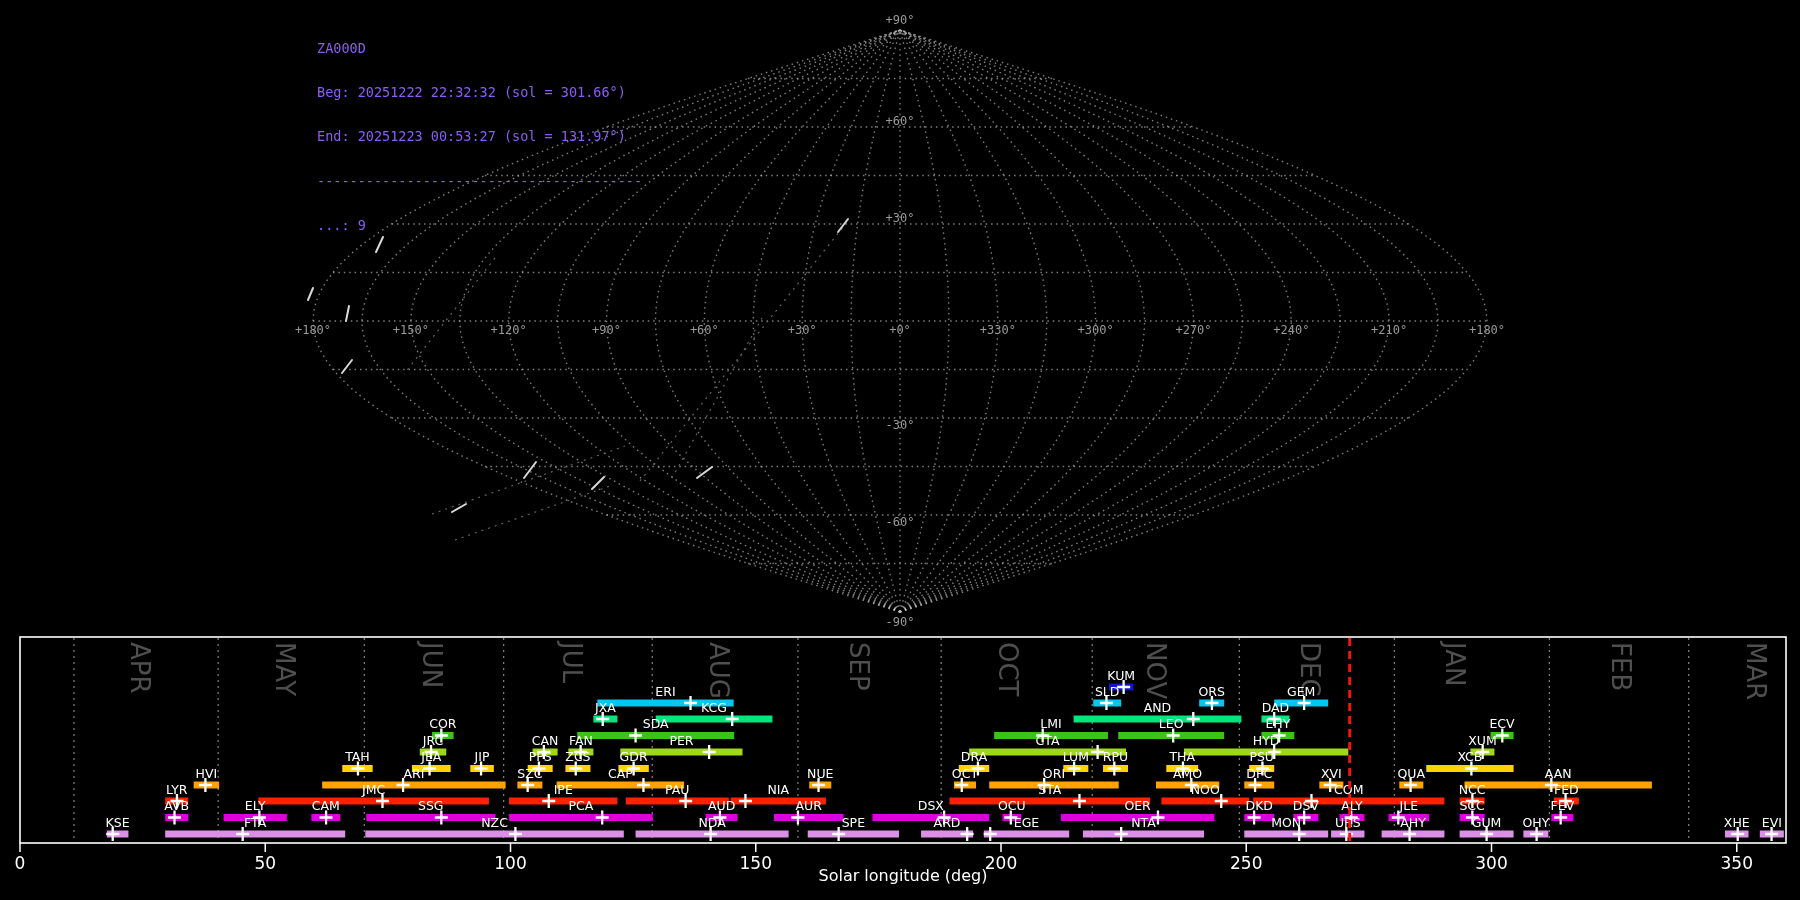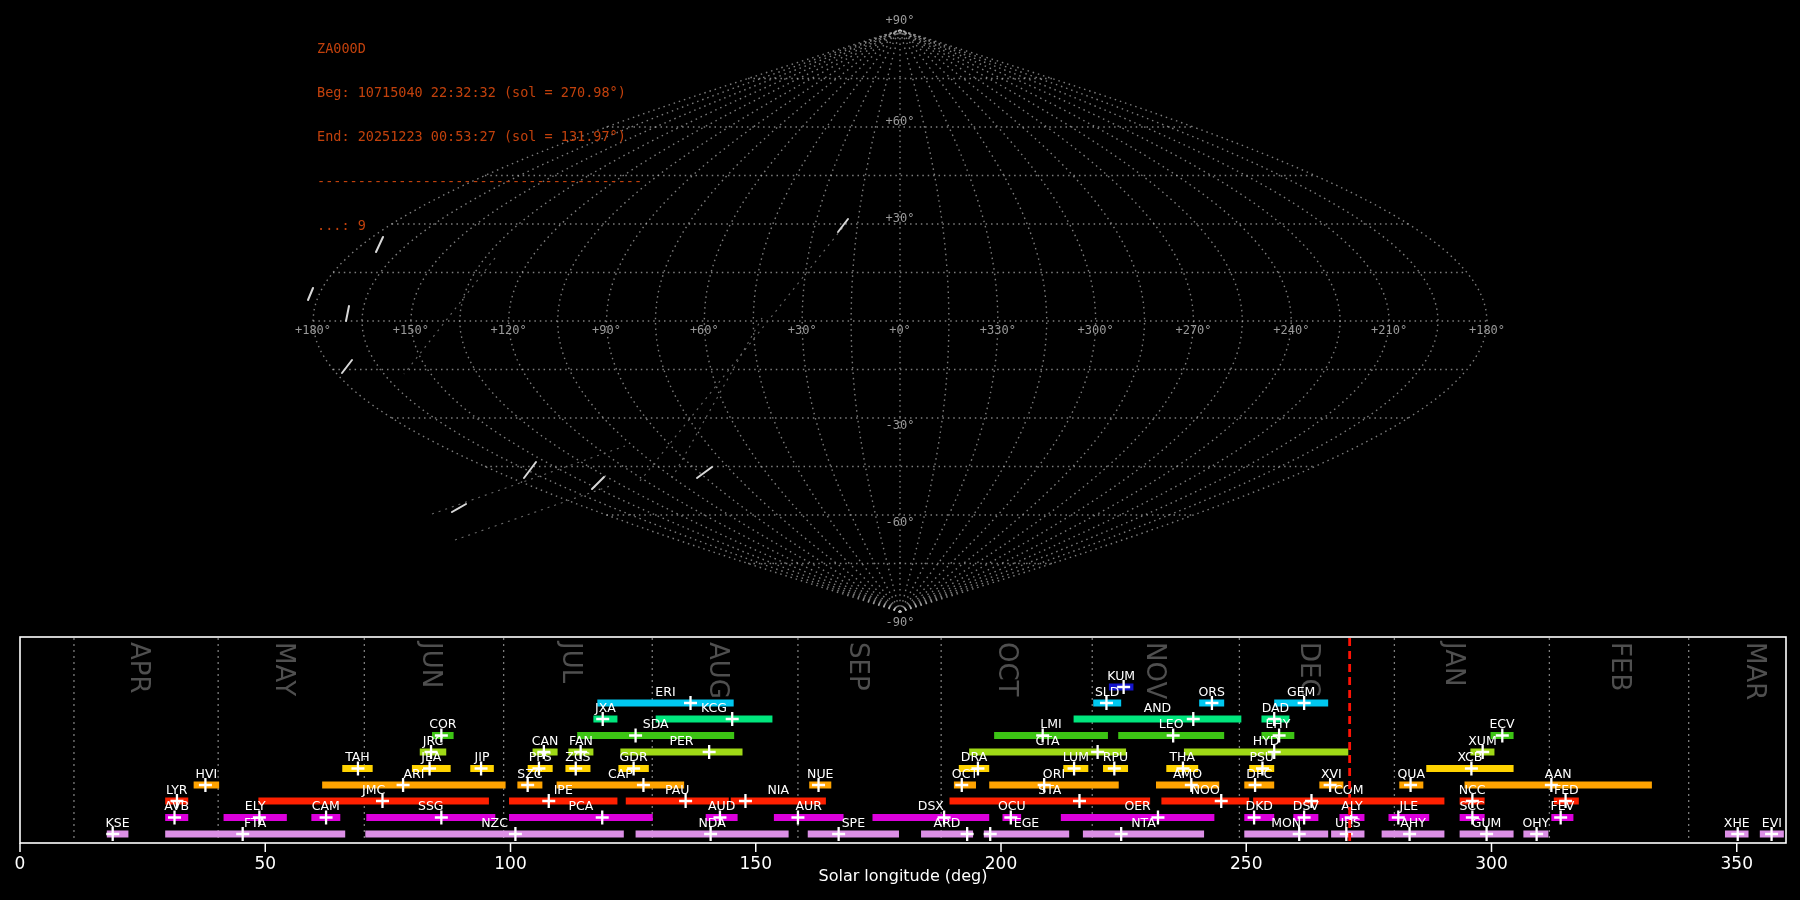--- a/index.html
+++ b/index.html
@@ -1,30 +1,30 @@
 <!DOCTYPE html>
 <html><head>
 <meta charset="utf-8">
 <style>
   html,body{margin:0;padding:0;background:#000;}
   #canvas{position:relative;width:1800px;height:900px;background:#000;overflow:hidden;
           font-family:"DejaVu Sans",sans-serif;}
-  #hdr{position:absolute;left:317px;top:11px;color:#c2410c;
+  #hdr{position:absolute;left:317px;top:11px;color:#8b5cf6;
        font-family:"DejaVu Sans Mono",monospace;font-size:13.5px;line-height:14.8px;
        white-space:pre;}
   svg text{font-family:"DejaVu Sans",sans-serif;}
   .gridlabel{font-family:"DejaVu Sans Mono",monospace;}
 </style>
 </head>
 <body>
 
 <div id="canvas">
   <div id="hdr">
     <div>ZA000D</div>
-    <div>Beg: 10715040 22:32:32 (sol = 270.98°)</div>
+    <div>Beg: 20251222 22:32:32 (sol = 301.66°)</div>
     <div>End: 20251223 00:53:27 (sol = 131.97°)</div>
     <div>----------------------------------------</div>
     <div>...: 9</div>
   </div>
 
   <svg id="plot" width="1800" height="900" viewBox="0 0 1800 900">
     <g id="skymap">
         <line x1="748.0732205248203" y1="563.5" x2="1051.9267794751797" y2="563.5" stroke="#c0c0c0" stroke-opacity="0.65" stroke-width="1.4" stroke-dasharray="1.5 3.9" fill="none"></line>
         <line x1="606.5" y1="515" x2="1193.5" y2="515" stroke="#c0c0c0" stroke-opacity="0.65" stroke-width="1.4" stroke-dasharray="1.5 3.9" fill="none"></line>
         <line x1="484.92831944349655" y1="466.5" x2="1315.0716805565035" y2="466.5" stroke="#c0c0c0" stroke-opacity="0.65" stroke-width="1.4" stroke-dasharray="1.5 3.9" fill="none"></line>

